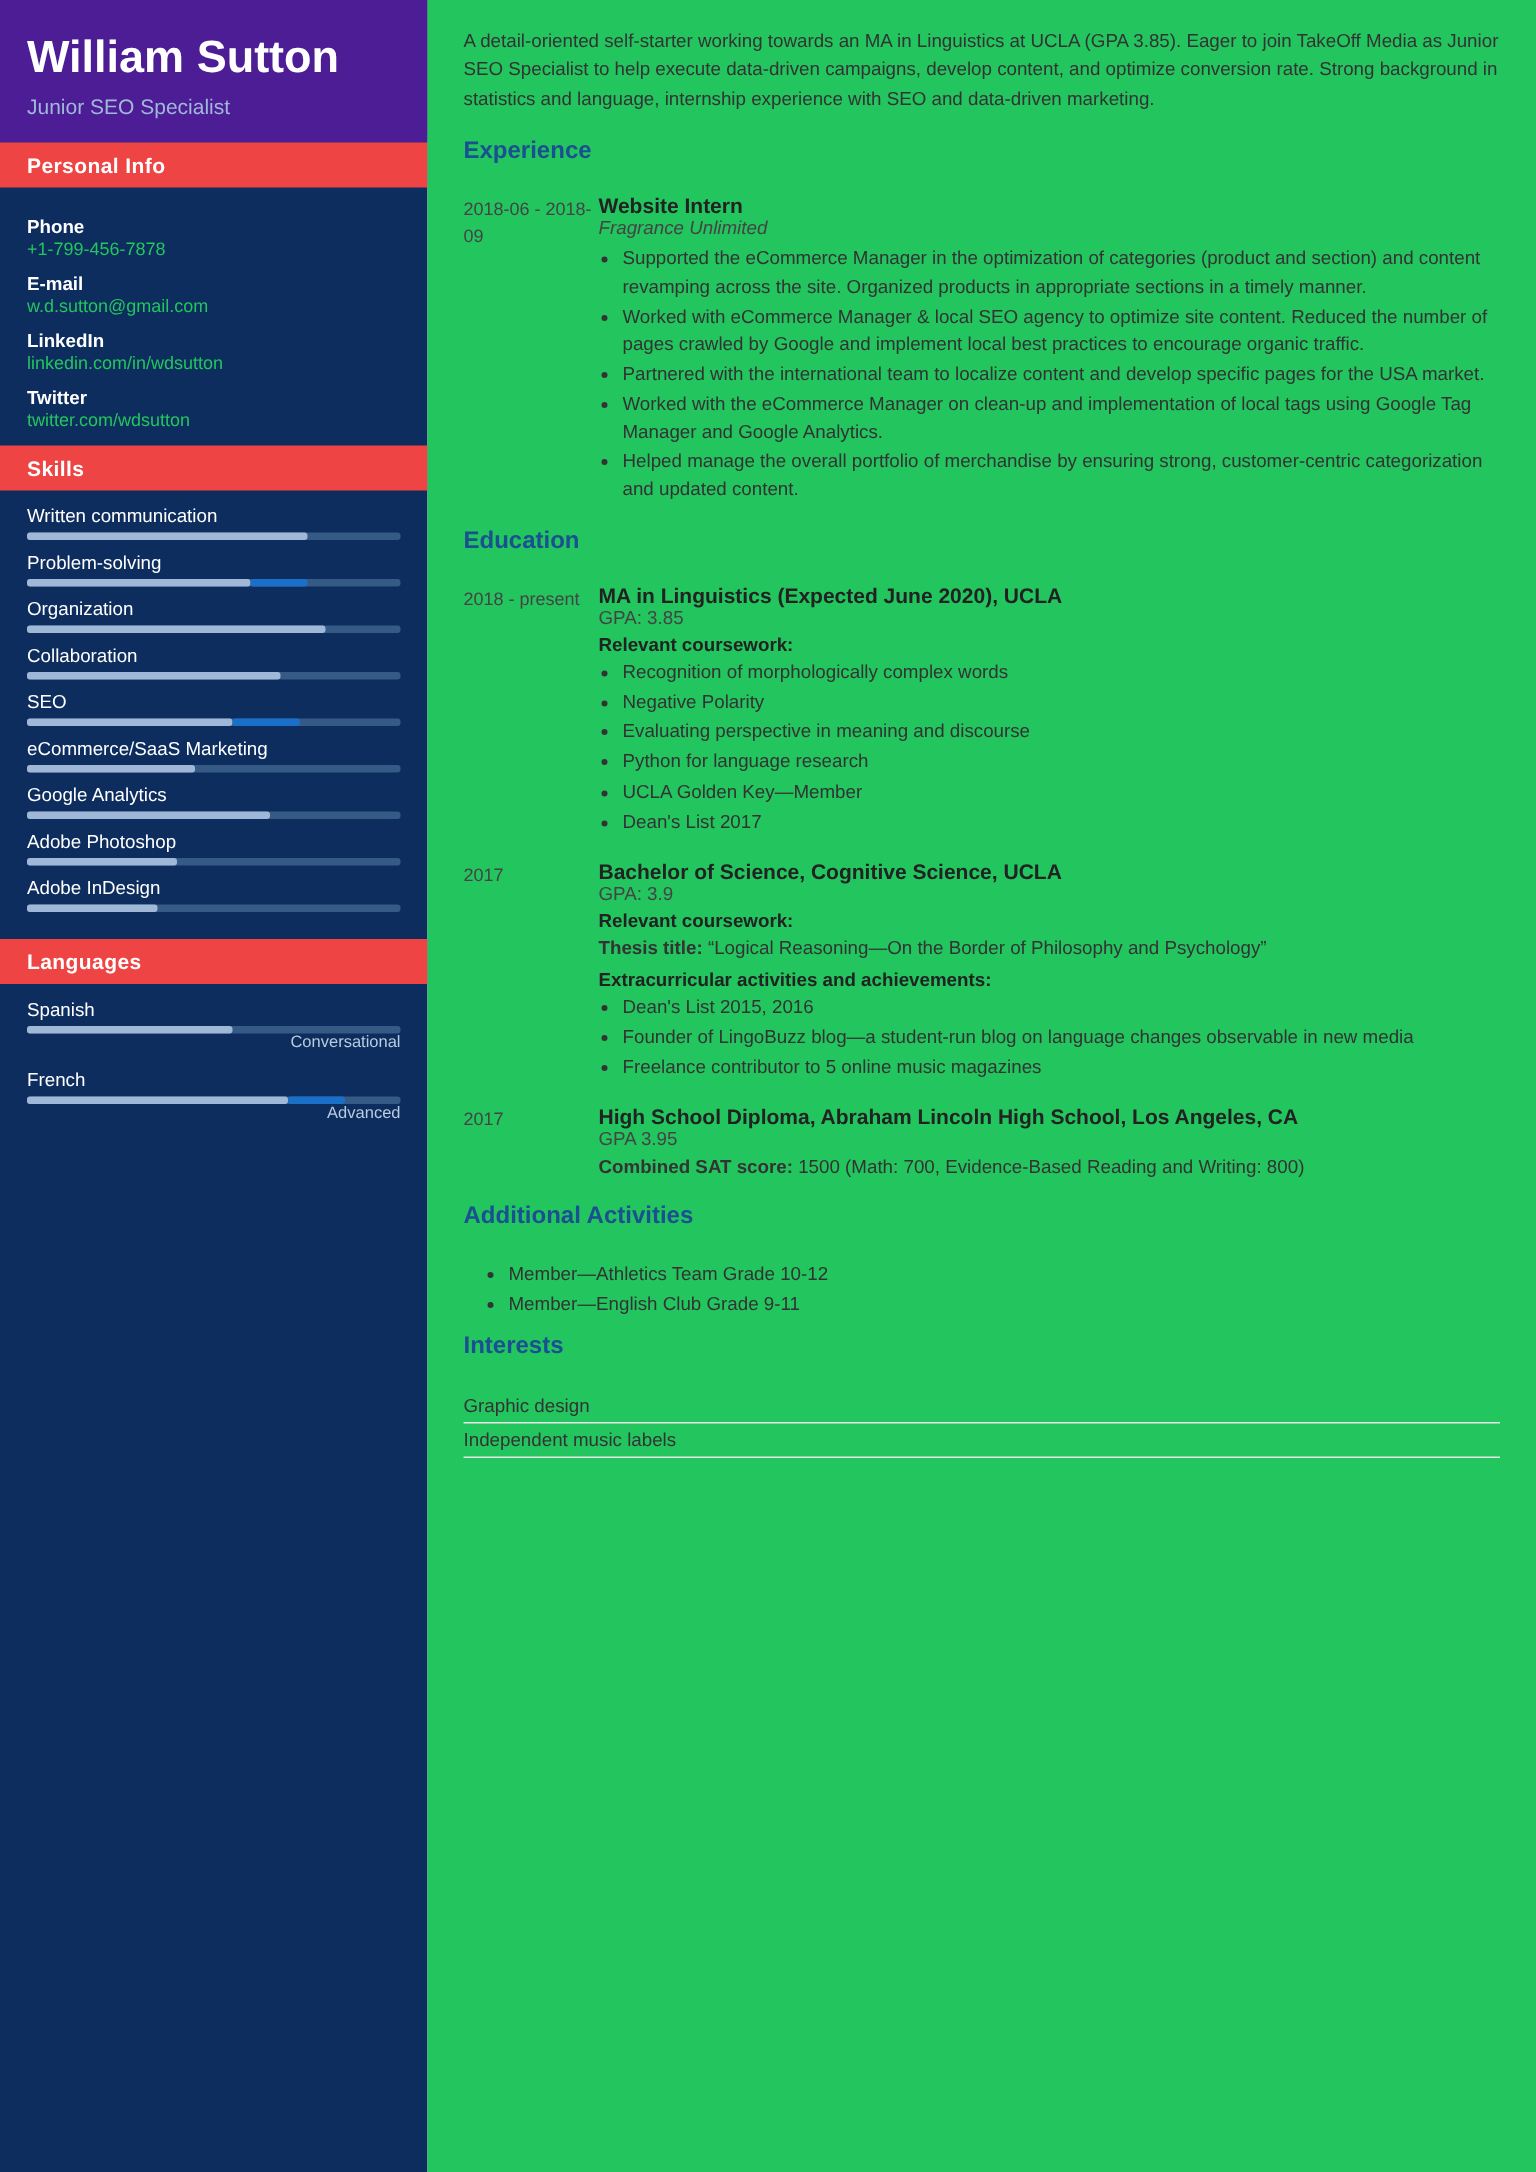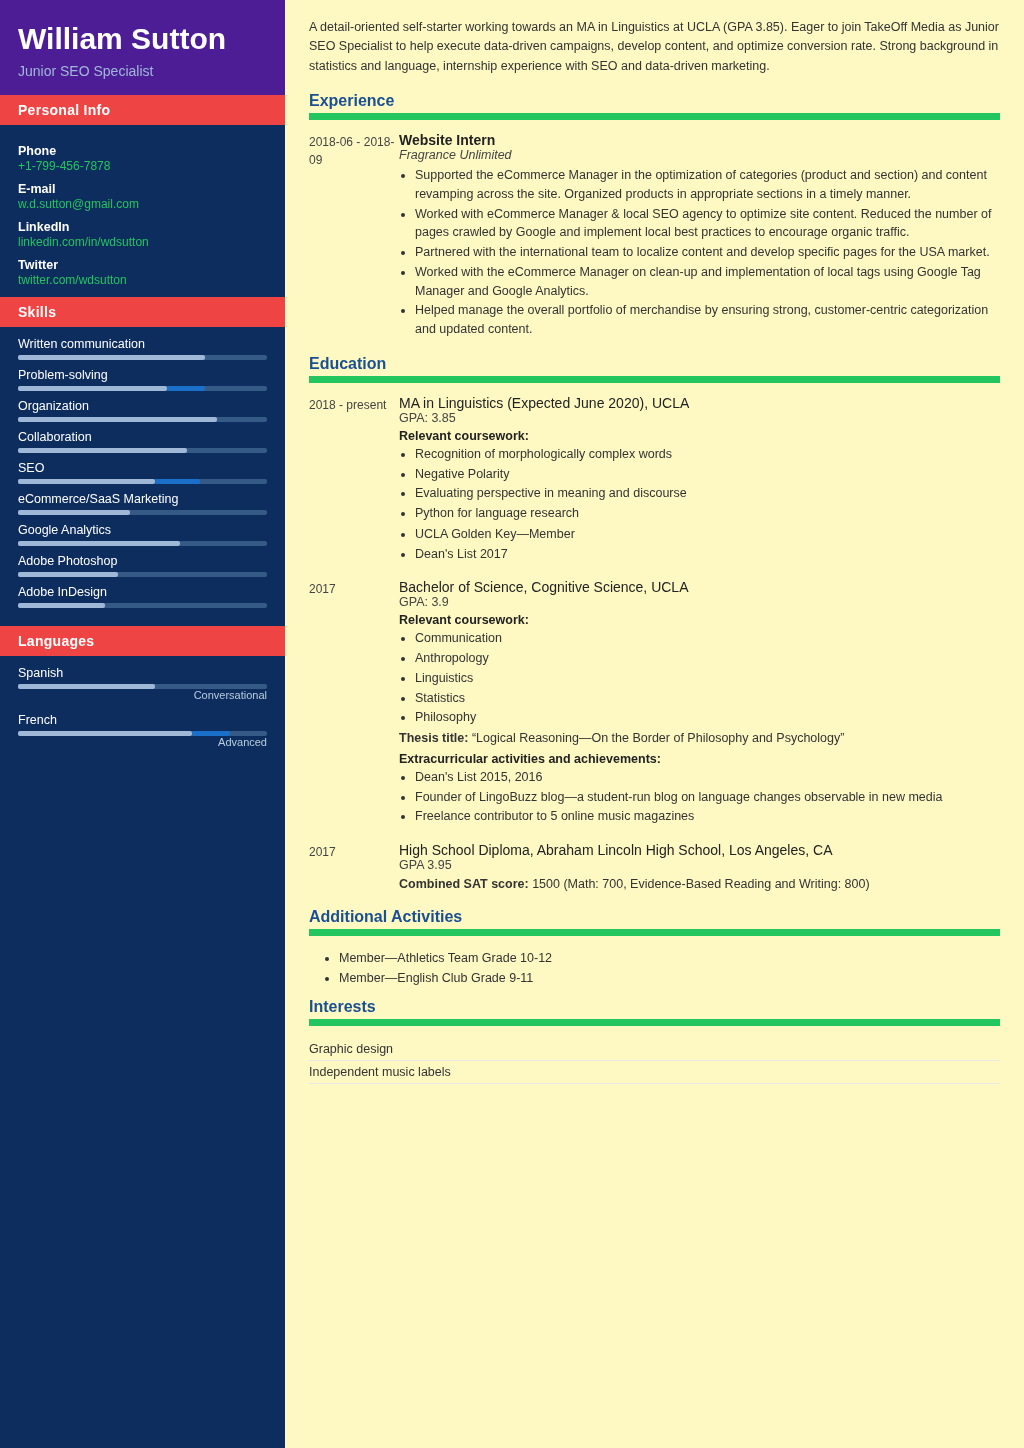--- a/index.html
+++ b/index.html
@@ -98,33 +98,33 @@
       font-size: 11px;
       color: #b8ccdf;
       text-align: right;
       margin-bottom: 2px;
     }
 
     
     .main {
       flex: 1;
       padding: 18px 24px;
-      background: #fef9c3;
+      background: #22c55e;
     }
     .summary {
       font-size: 12.5px;
       color: #333;
       line-height: 1.55;
       margin-bottom: 16px;
     }
     .section-title {
       font-size: 16px;
       font-weight: bold;
       color: #1a5091;
-      border-bottom: 7px solid #22c55e;
+      border-bottom: 4px solid #22c55e;
       padding-bottom: 3px;
       margin-bottom: 12px;
       margin-top: 10px;
     }
     .entry {
       display: flex;
       margin-bottom: 14px;
     }
     .entry-date {
       min-width: 90px;
@@ -143,21 +143,21 @@
       color: #222;
     }
     .entry-company {
       font-size: 12.5px;
       font-style: italic;
       color: #444;
       margin-bottom: 4px;
     }
     .entry-degree {
       font-size: 14px;
-      font-weight: normal;
+      font-weight: bold;
       color: #222;
     }
     .entry-gpa {
       font-size: 12.5px;
       color: #444;
       margin-bottom: 3px;
     }
     .entry-bold-label {
       font-size: 12.5px;
       font-weight: bold;
@@ -342,27 +342,20 @@
             <li>Dean's List 2017</li>
           </ul>
         </div>
       </div>
       <div class="entry">
         <div class="entry-date">2017</div>
         <div class="entry-body">
           <div class="entry-degree">Bachelor of Science, Cognitive Science, UCLA</div>
           <div class="entry-gpa">GPA: 3.9</div>
           <div class="entry-bold-label">Relevant coursework:</div>
-          <ul class="entry-bullet-list">
-            <li>Communication</li>
-            <li>Anthropology</li>
-            <li>Linguistics</li>
-            <li>Statistics</li>
-            <li>Philosophy</li>
-          </ul>
           <div class="entry-plain"><span style="font-weight: bold;">Thesis title: </span>“Logical Reasoning—On the Border of Philosophy and Psychology”</div>
           <div class="entry-bold-label">Extracurricular activities and achievements:</div>
           <ul class="entry-bullet-list">
             <li>Dean's List 2015, 2016</li>
             <li>Founder of LingoBuzz blog—a student-run blog on language changes observable in new media</li>
             <li>Freelance contributor to 5 online music magazines</li>
           </ul>
         </div>
       </div>
       <div class="entry">

